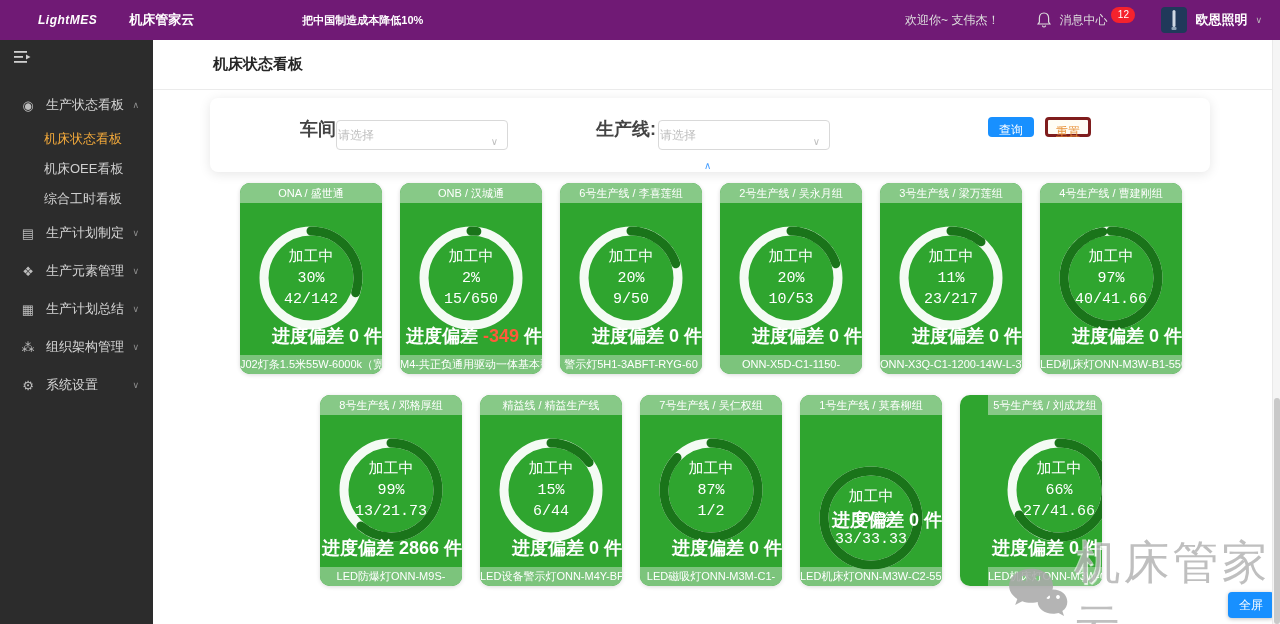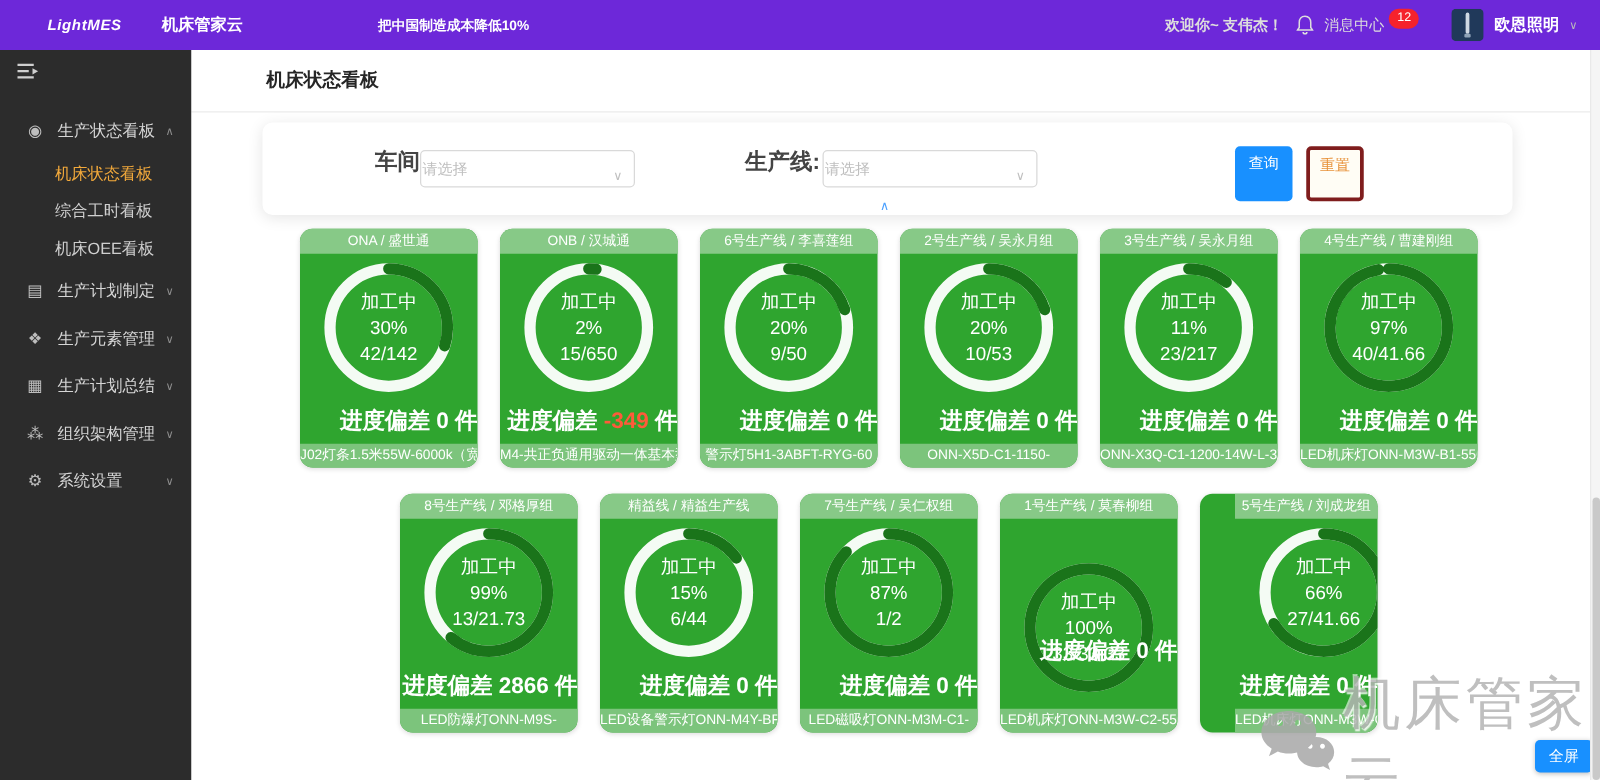--- a/index.html
+++ b/index.html
@@ -1,27 +1,27 @@
 <!DOCTYPE html>
 <html style="--accent-blue: #1890ff; --active-orange: #f2a93b; --card-green: #2fa52f; --band-green: #87c987; --foot-green: #7cc47c;"><head>
 <meta charset="utf-8">
 <style>
   * { margin:0; padding:0; box-sizing:border-box; }
   html,body { width:1280px; height:624px; overflow:hidden;
     font-family:"Liberation Sans","DejaVu Sans",sans-serif; background:#fff; }
 
   
   .topbar { position:absolute; left:0; top:0; width:1280px; height:40px;
-    background:#6d28d9; display:flex; align-items:center; color:#eee; z-index:30; }
+    background:#701a75; display:flex; align-items:center; color:#eee; z-index:30; }
   .logo { margin-left:38px; font-size:12px; font-weight:bold; font-style:italic;
     color:#fff; letter-spacing:.5px; line-height:11px; }
   .app-title { margin-left:32px; font-size:13px; font-weight:bold; color:#fff; }
   .slogan { margin-left:108px; font-size:11px; font-weight:bold; color:#fff; }
   .topbar-right { margin-left:auto; display:flex; align-items:center; margin-right:18px; }
-  .welcome { font-size:12px; color:#ddd; margin-right:11px;font-weight:bold; }
+  .welcome { font-size:12px; color:#ddd; margin-right:38px; }
   .bell { width:14px; height:16px; margin-right:8px; cursor:pointer; }
   .msg { font-size:12px; color:#ddd; cursor:pointer; }
   .badge { background:#f5222d; color:#fff; font-size:10px; line-height:16px;
     min-width:24px; text-align:center; border-radius:9px; padding:0 5px; margin:0 26px 10px 4px; }
   .avatar { width:26px; height:26px; border-radius:4px; overflow:hidden; margin-right:8px; cursor:pointer; }
   .company { font-size:13px; font-weight:bold; color:#fff; cursor:pointer; }
   .tb-caret { font-size:9px; color:#bbb; margin-left:8px; }
 
   
   .sidebar { position:absolute; left:0; top:40px; width:153px; height:584px;
@@ -41,35 +41,35 @@
     border-bottom:1px solid #ebebeb; background:#fff; }
   .page-title { font-size:15px; font-weight:bold; color:#262626; }
 
   .filter-card { position:absolute; left:57px; top:58px; width:1000px; height:74px;
     background:#fff; border-radius:8px; box-shadow:0 2px 12px rgba(0,0,0,.10); }
   .f-label { position:absolute; top:19px; font-size:18px; font-weight:bold; color:#444; }
   .f-select { position:absolute; top:22px; width:172px; height:30px; border:1px solid #d9d9d9;
     border-radius:4px; background:#fff; font-size:12px; color:#bfbfbf; line-height:28px;
     padding:0 22px 0 1px; cursor:pointer; }
   .f-select .sel-caret { position:absolute; right:9px; top:0; font-size:10px; color:#bfbfbf; }
-  .btn { position:absolute; top:19px; height:44px; width:46px; border-radius:4px;
+  .btn { position:absolute; top:19px; height:20px; width:46px; border-radius:4px;
     font-size:12px; text-align:center; line-height:27px; cursor:pointer; }
   .btn-primary { background:var(--accent-blue); color:#fff; }
   .btn-reset { background:#fffdf5; border:3px solid #7f1d1d; color:#e8923a; line-height:25px; }
   .panel-caret { position:absolute; left:494px; bottom:1px; font-size:10px; color:#4aa0ff; cursor:pointer; }
 
   
   .cards { position:absolute; left:0; top:143px; width:1127px; }
   .card { position:absolute; width:142px; height:191px; border-radius:10px; overflow:hidden;
     background:var(--card-green); display:flex; flex-direction:column; cursor:pointer;
     box-shadow:0 1px 4px rgba(0,0,0,.15); }
   .card-head { height:20px; background:var(--band-green); color:#fff; font-size:11px;
     line-height:20px; text-align:center; white-space:nowrap; overflow:hidden; }
   .card-body { flex:1; position:relative; }
-  .ring-wrap { position:absolute; left:15px; top:3px; width:112px; height:112px; }
+  .ring-wrap { position:absolute; left:15px; top:19px; width:112px; height:112px;font-family:Liberation Mono, monospace; }
   .ring-text { position:absolute; left:0; top:0; width:112px; height:112px; display:flex;
     flex-direction:column; align-items:center; justify-content:center; color:#fff; }
   .ring-text .rt { line-height:21px; font-size:15px; }
   .deviation { position:absolute; left:0; bottom:7px; width:100%; text-align:right;
     color:#fff; font-size:18px; font-weight:bold; }
   .deviation .dev-val.neg { color:#ff5b3a; }
   .card-foot { height:19px; background:var(--foot-green); color:#fff; font-size:11px;
     line-height:19px; text-align:center; white-space:nowrap; overflow:hidden; }
 
   
@@ -123,22 +123,22 @@
       <path d="M13 5.5 L17.5 8 L13 10.5 Z" fill="#cfcfcf"></path>
     </svg>
   </div>
   <div id="menu">
       <div class="menu-item">
         <span class="mi-icon">◉</span>
         <span>生产状态看板</span>
         <span class="mi-caret">∧</span>
       </div>
       <div class="sub-item active">机床状态看板</div>
+      <div class="sub-item">机床OEE看板</div>
       <div class="sub-item">综合工时看板</div>
-      <div class="sub-item">机床OEE看板</div>
       <div class="menu-item">
         <span class="mi-icon">▤</span>
         <span>生产计划制定</span>
         <span class="mi-caret">∨</span>
       </div>
       <div class="menu-item">
         <span class="mi-icon">❖</span>
         <span>生产元素管理</span>
         <span class="mi-caret">∨</span>
       </div>
@@ -236,21 +236,21 @@
             </svg><div class="ring-text">
               <span class="rt">加工中</span>
               <span class="rt">20%</span>
               <span class="rt">10/53</span>
             </div></div>
           <div class="deviation">进度偏差 <span class="dev-val">0</span> 件</div>
         </div>
         <div class="card-foot">ONN-X5D-C1-1150-</div>
       </div>
       <div class="card" style="left: 727px; top: 0px;">
-        <div class="card-head">3号生产线 / 吴永月组</div>
+        <div class="card-head">3号生产线 / 梁万莲组</div>
         <div class="card-body">
           <div class="ring-wrap"><svg width="112" height="112" viewBox="0 0 112 112">
               <circle cx="56" cy="56" r="47" fill="none" stroke="rgba(255,255,255,.95)" stroke-width="9"></circle>
               <circle cx="56" cy="56" r="47" fill="none" stroke="#1a741a" stroke-width="9" stroke-linecap="round" stroke-dasharray="32.5 295.3" transform="rotate(-90 56 56)"></circle>
             </svg><div class="ring-text">
               <span class="rt">加工中</span>
               <span class="rt">11%</span>
               <span class="rt">23/217</span>
             </div></div>
           <div class="deviation">进度偏差 <span class="dev-val">0</span> 件</div>

